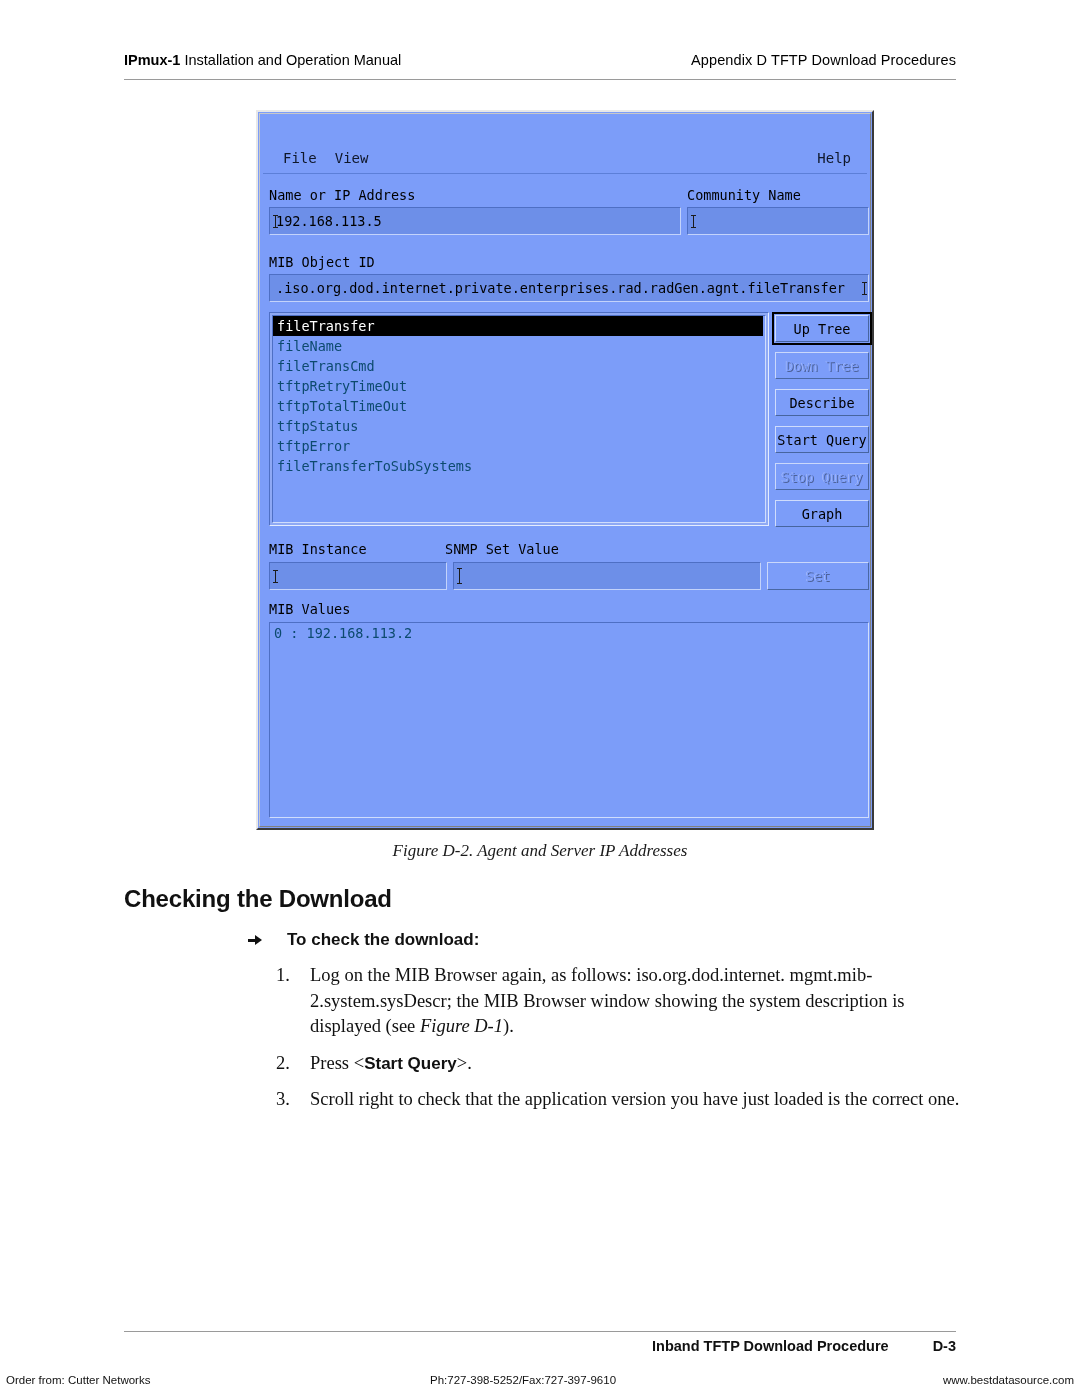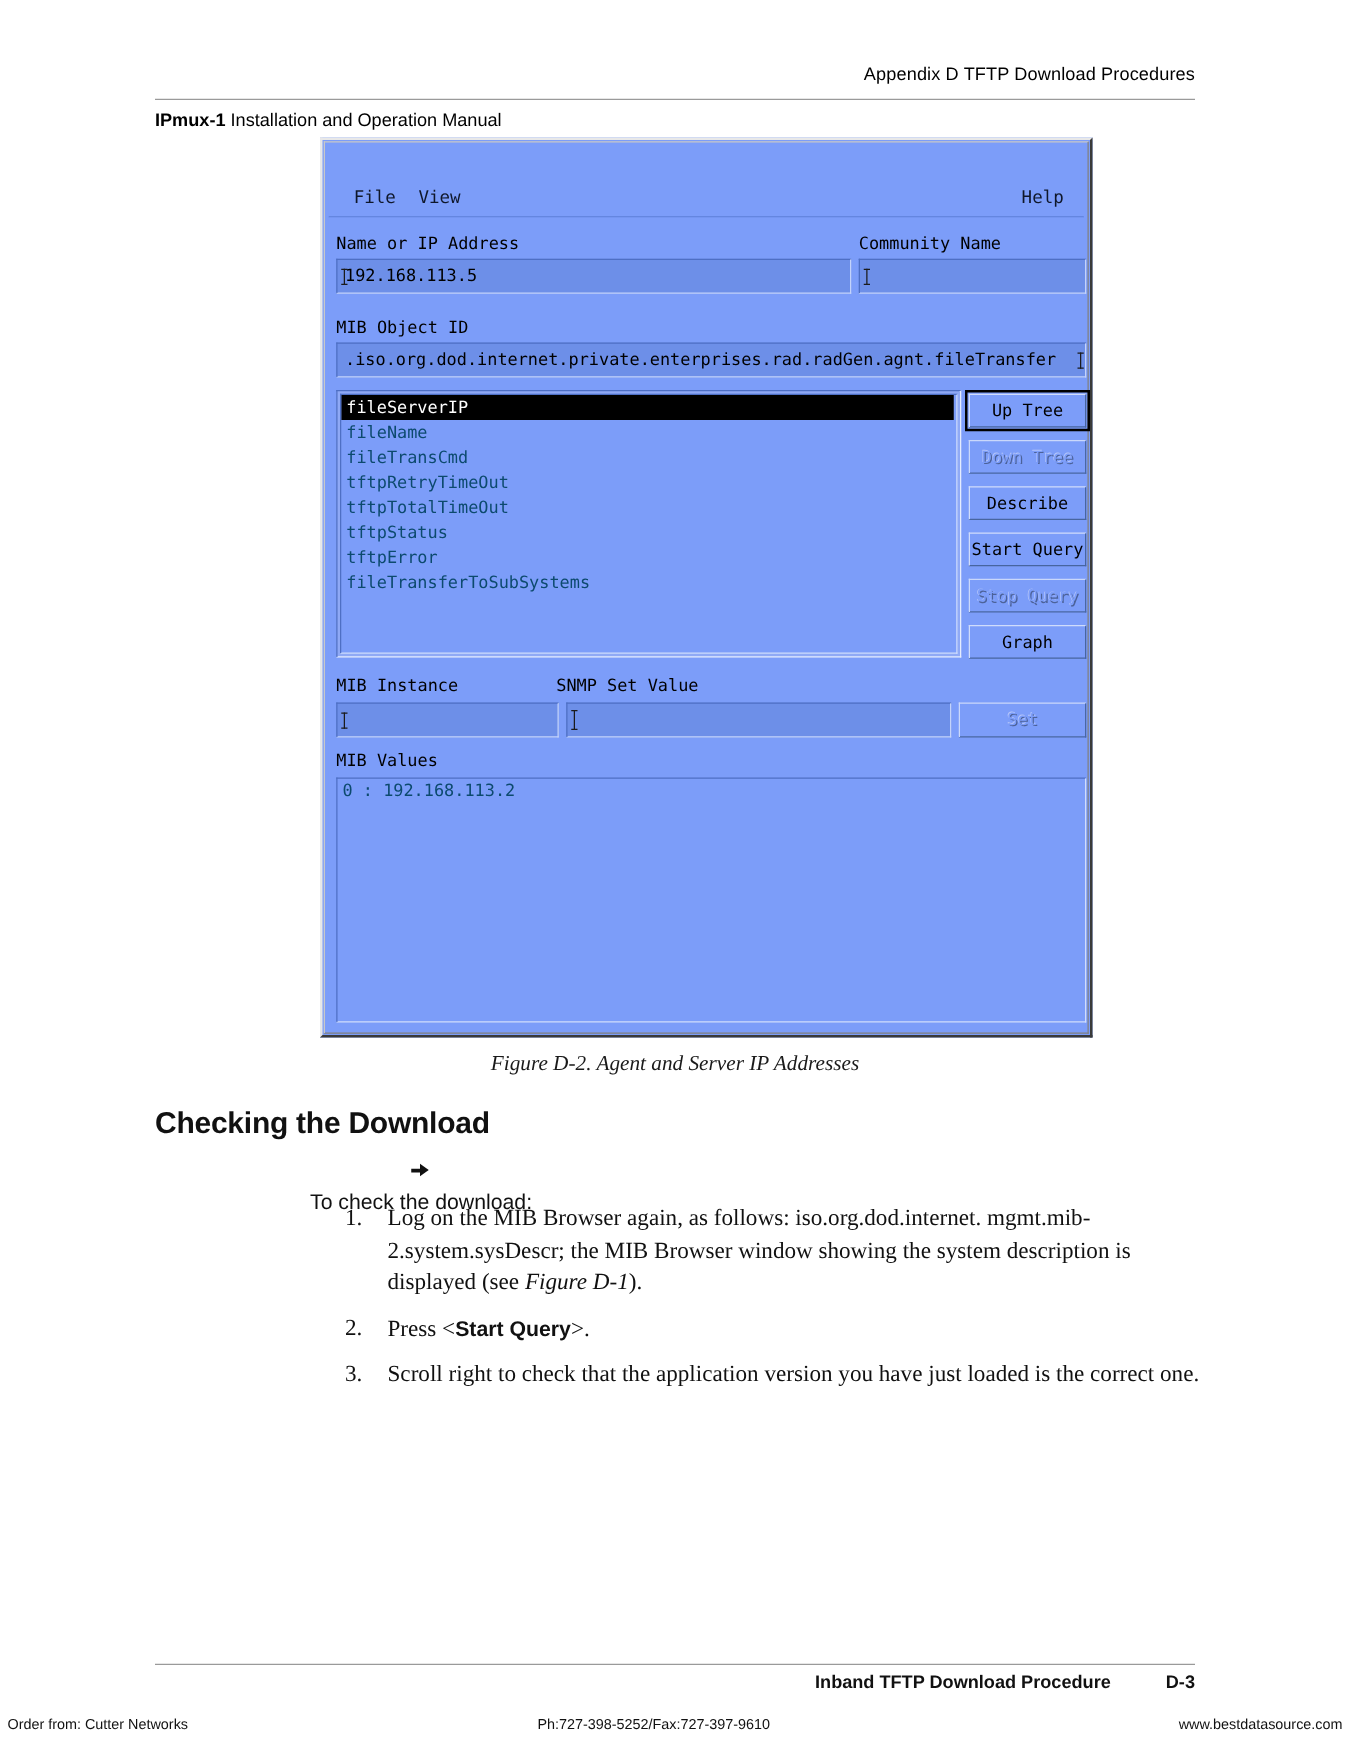--- a/index.html
+++ b/index.html
@@ -21,21 +21,21 @@
     position: absolute;
     left: 124px;
     top: 52px;
     width: 832px;
     height: 24px;
     display: flex;
     justify-content: space-between;
     align-items: flex-start;
     font-size: 14.5px;
   }
-  .page-header .hdr-left { font-weight: 400; margin-top: 37px; }
+  .page-header .hdr-left { font-weight: 400; }
   .page-header .hdr-left b { font-weight: 700; }
   .page-header .hdr-right { font-weight: 400; letter-spacing: .1px; }
   .header-rule {
     position: absolute;
     left: 124px;
     top: 79px;
     width: 832px;
     height: 1px;
     background: #9a9a9a;
   }
@@ -289,26 +289,25 @@
     font-weight: 700;
     color: #111;
     letter-spacing: -0.2px;
   }
 
   .proc-head {
     position: absolute;
     left: 248px;
     top: 930px;
     font-size: 17px;
-    font-weight: 400;
+    font-weight: 700;
     color: #111;
     display: flex;
     align-items: center;
-    gap: 10px;
-    flex-direction: column;
+    gap: 24px;
   }
   .arrow-bullet {
     display: inline-block;
     width: 15px;
     height: 12px;
     position: relative;
   }
   .arrow-bullet::before {
     content: "";
     position: absolute;
@@ -416,21 +415,21 @@
 
       <div class="lbl" style="left:6px; top:80px;">MIB Object ID</div>
       <div class="field" style="left:6px; top:100px; width:600px; height:28px;">
         <span class="fval" style="padding-left:6px;">.iso.org.dod.internet.private.enterprises.rad.radGen.agnt.fileTransfer</span>
         <span class="caret caret-tail"></span>
       </div>
 
       <div class="listbox-outer" style="left:6px; top:138px; width:500px; height:214px;">
         <div class="listbox" style="position:relative; inset:auto; width:100%; height:100%;">
           <div id="tree-list">
-                <div class="list-item selected">fileServerIP</div>
+                <div class="list-item selected">fileTransfer</div>
                 <div class="list-item">fileName</div>
                 <div class="list-item">fileTransCmd</div>
                 <div class="list-item">tftpRetryTimeOut</div>
                 <div class="list-item">tftpTotalTimeOut</div>
                 <div class="list-item">tftpStatus</div>
                 <div class="list-item">tftpError</div>
                 <div class="list-item">fileTransferToSubSystems</div>
               </div>
         </div>
       </div>

